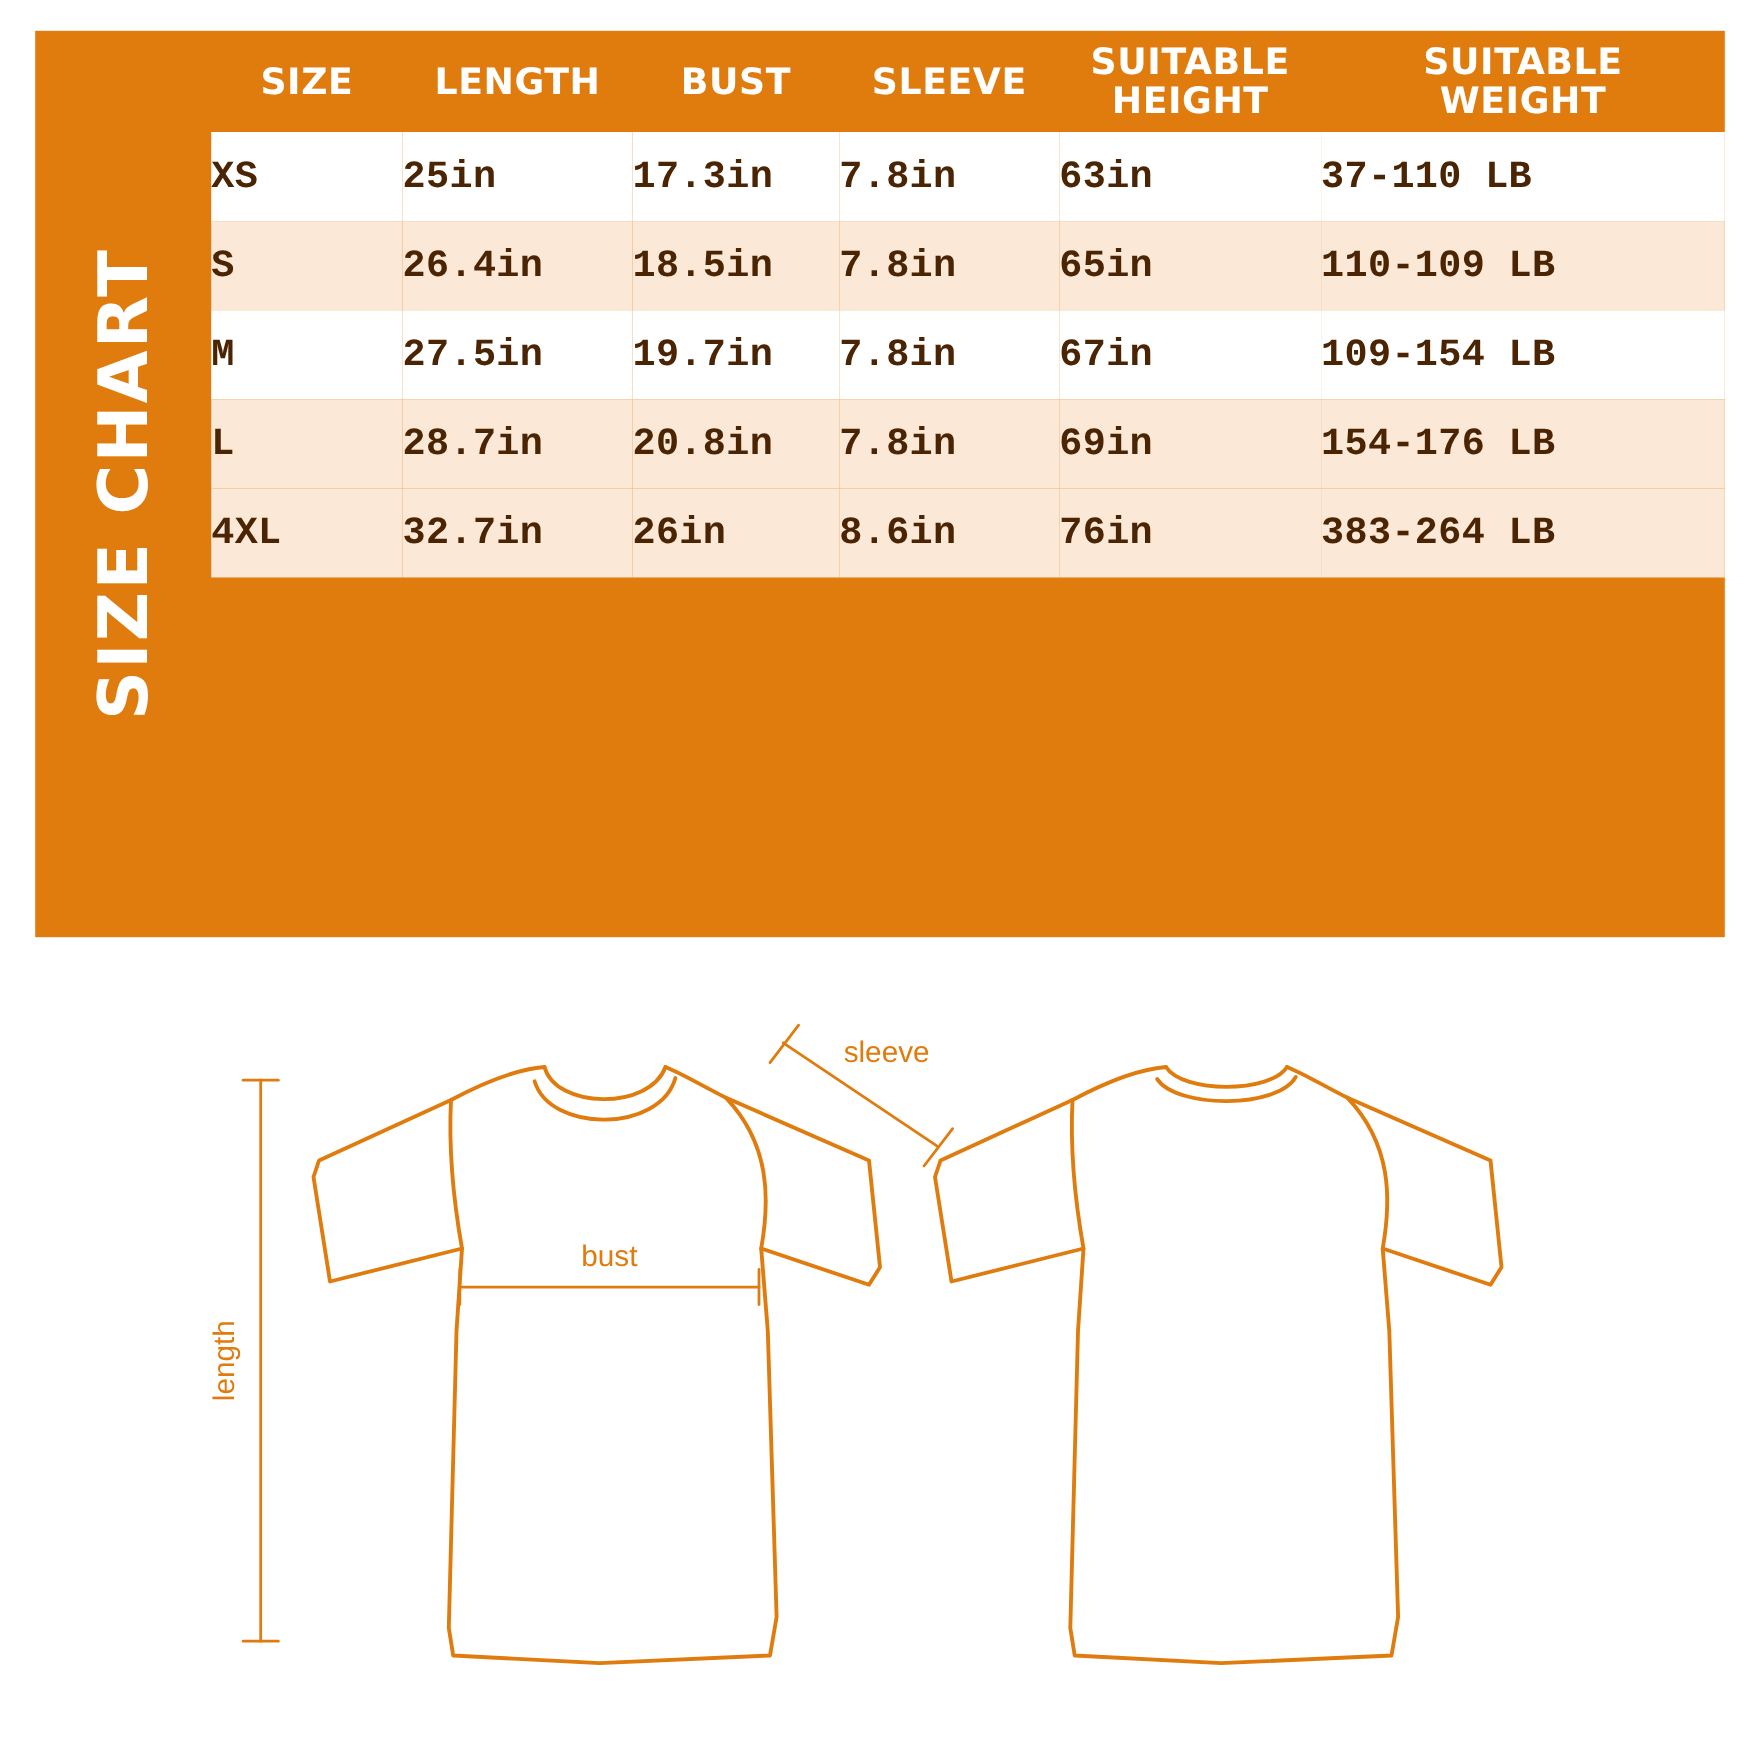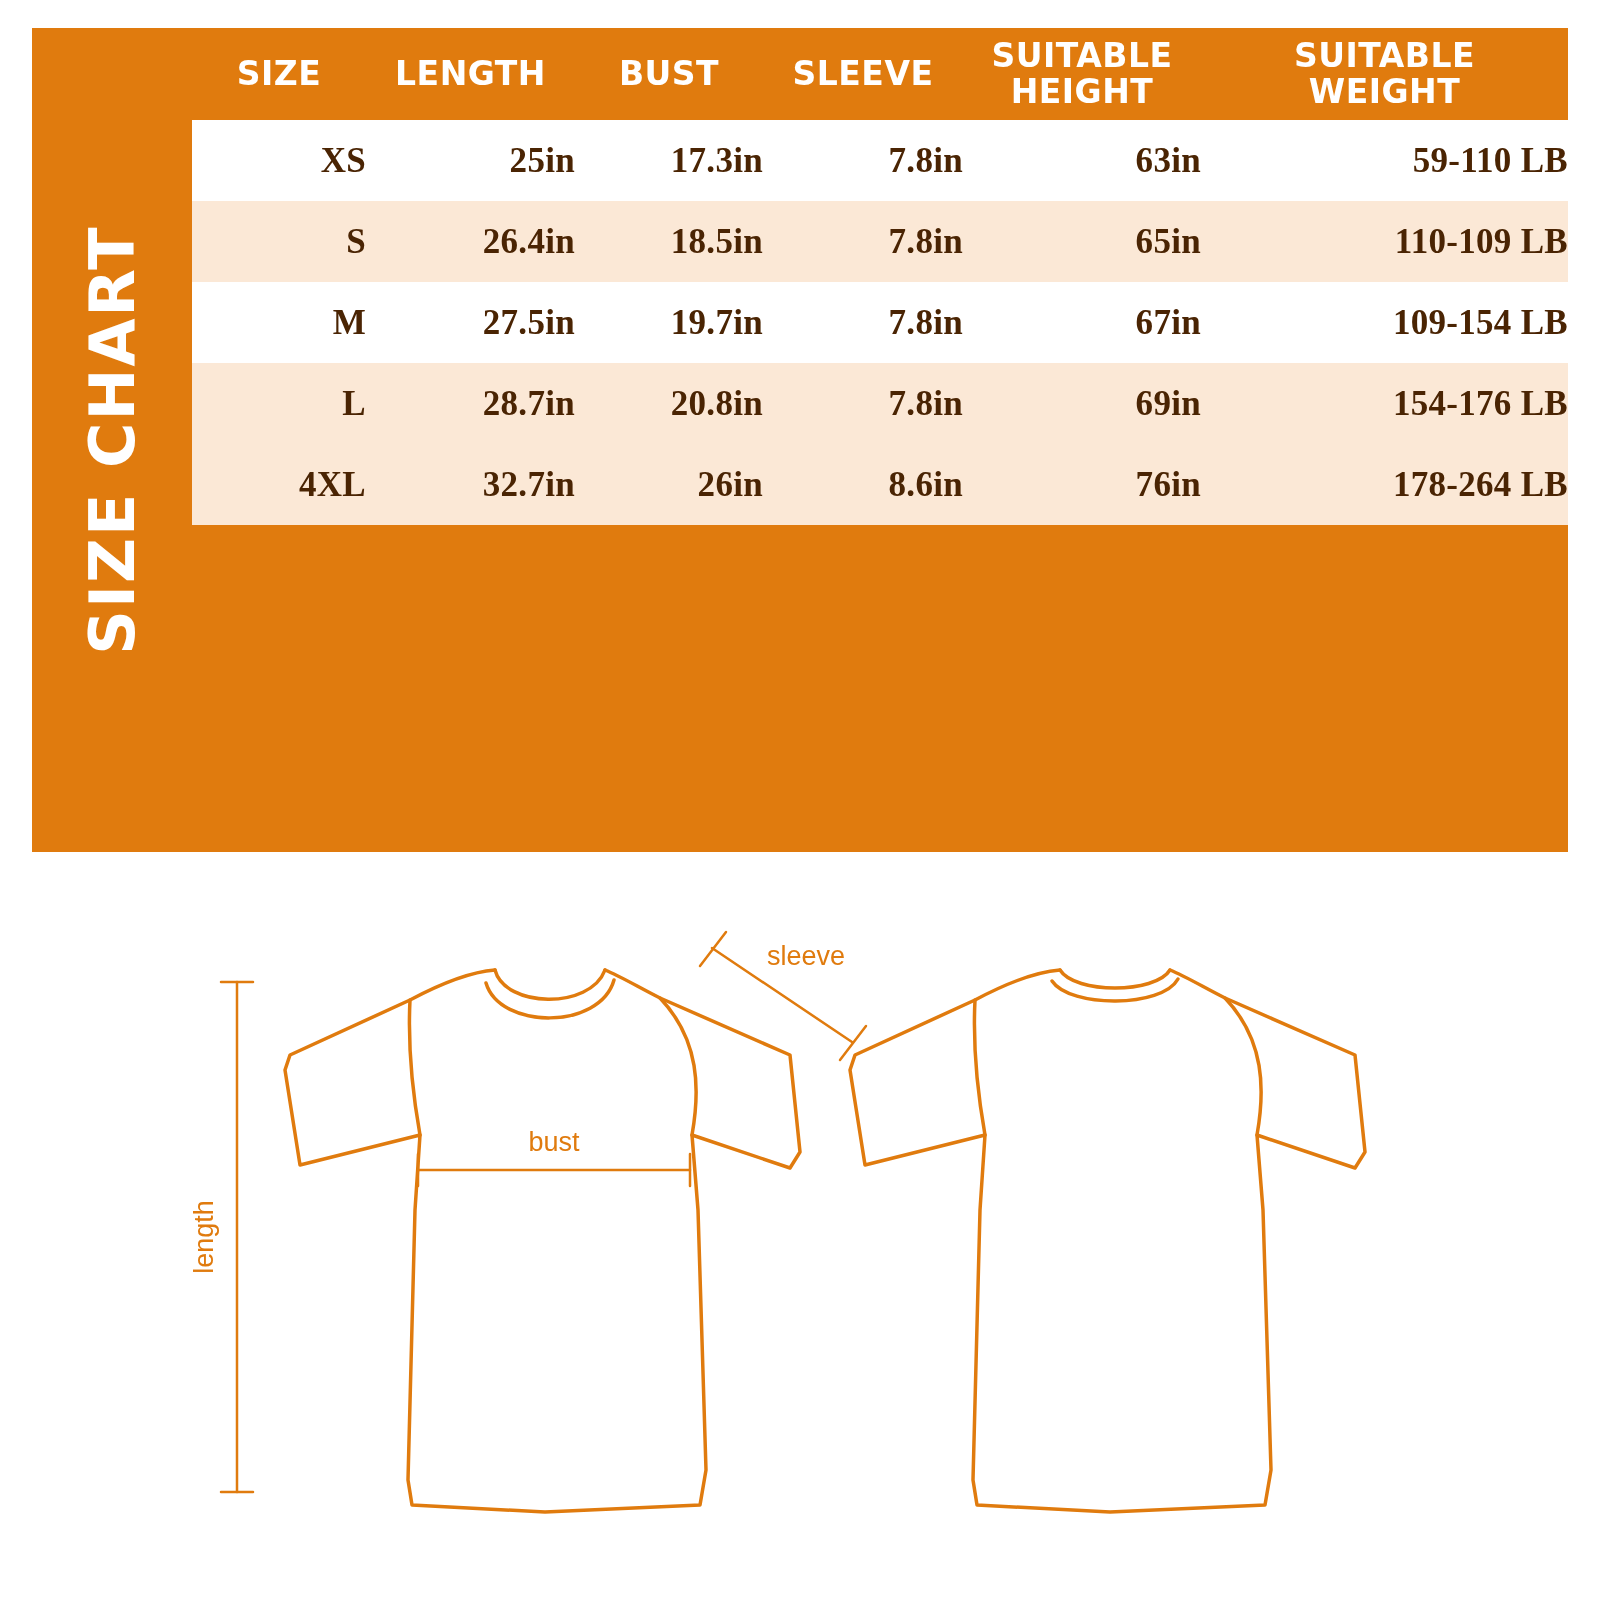--- a/index.html
+++ b/index.html
@@ -64,22 +64,22 @@
     letter-spacing: 0.5px;
     height: 92px;
     vertical-align: middle;
     line-height: 1.08;
     padding: 0;
   }
   table.size-table td {
     color: #4A2403;
     font-size: 35px;
     font-weight: bold;
-    font-family: Liberation Serif, serif;
-    text-align: right;
+    font-family: Liberation Mono, monospace;
+    text-align: left;
     height: 81px;
     padding: 0;
     letter-spacing: 0.3px;
   }
   table.size-table tr.row-odd td { background: #FFFFFF; }
   table.size-table tr.row-even td { background: #FBE8D6; }
 
   
   col.c-size   { width: 174px; }
   col.c-length { width: 209px; }
@@ -139,21 +139,21 @@
             </th>
           </tr>
         </thead>
         <tbody>
           <tr class="row-odd">
             <td>XS</td>
             <td>25in</td>
             <td>17.3in</td>
             <td>7.8in</td>
             <td>63in</td>
-            <td>59-110 LB</td>
+            <td>37-110 LB</td>
           </tr>
           <tr class="row-even">
             <td>S</td>
             <td>26.4in</td>
             <td>18.5in</td>
             <td>7.8in</td>
             <td>65in</td>
             <td>110-109 LB</td>
           </tr>
           <tr class="row-odd">
@@ -171,21 +171,21 @@
             <td>7.8in</td>
             <td>69in</td>
             <td>154-176 LB</td>
           </tr>
           <tr class="row-even">
             <td>4XL</td>
             <td>32.7in</td>
             <td>26in</td>
             <td>8.6in</td>
             <td>76in</td>
-            <td>178-264 LB</td>
+            <td>383-264 LB</td>
           </tr>
         </tbody>
       </table>
     </div>
   </div>
 
   <div class="illustration">
     <svg width="1600" height="700" viewBox="0 0 1600 700" xmlns="http://www.w3.org/2000/svg">
       <g fill="none" stroke="#E07B0E" stroke-width="3.5" stroke-linejoin="round" stroke-linecap="round">
 

